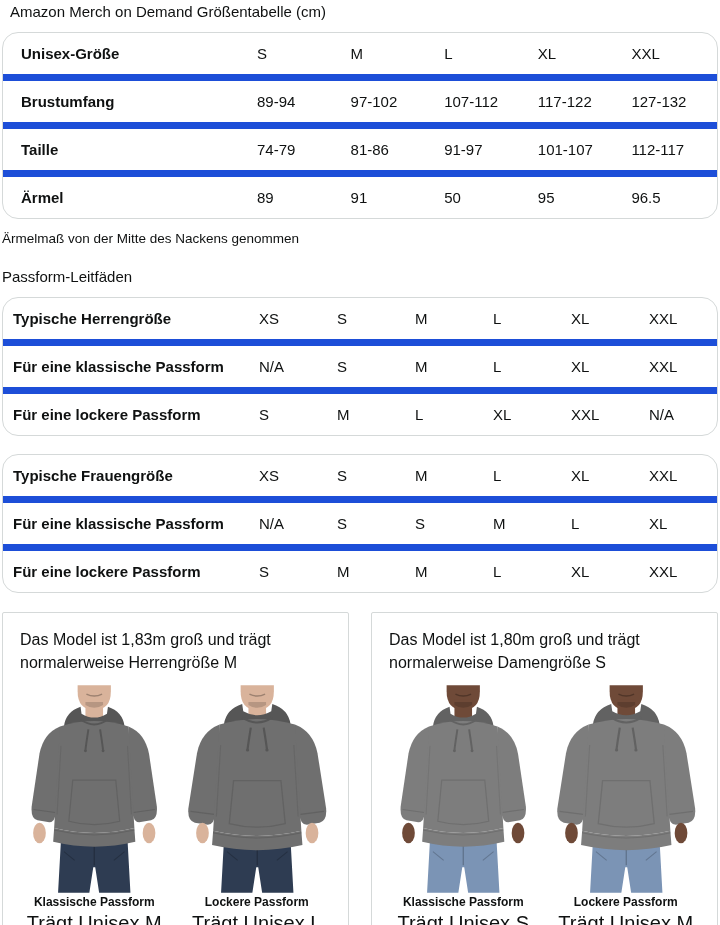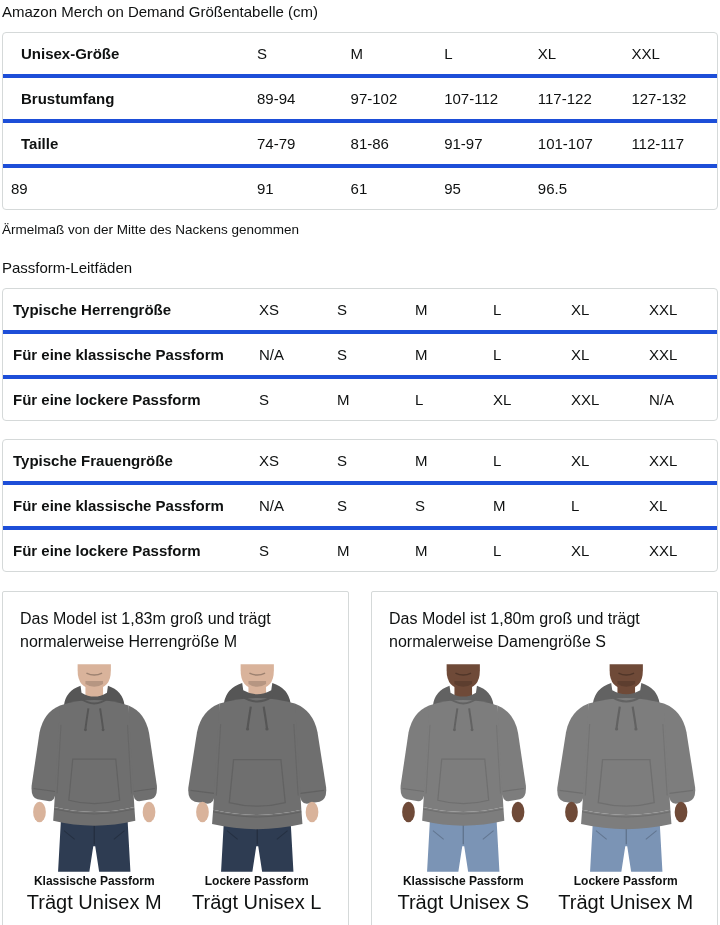--- a/index.html
+++ b/index.html
@@ -1,28 +1,28 @@
 <!DOCTYPE html>
 <html><head>
 <meta charset="utf-8">
 <style>
   html,body{margin:0;padding:0;}
   body{
     width:720px;height:925px;overflow:hidden;background:#fff;
     font-family:"Liberation Sans",sans-serif;color:#0f1111;
     -webkit-font-smoothing:antialiased;
   }
-  .page-title{font-size:15px;padding:3px 0 0 2px;}
+  .page-title{font-size:15px;padding:3px 0 0 10px;}
   .table{
-    border:1px solid #d5d9d9;border-radius:4px;margin:12px 2px 0 2px;
+    border:1px solid #d5d9d9;border-radius:16px;margin:12px 2px 0 2px;
     overflow:hidden;background:#fff;
   }
   .trow{display:grid;grid-template-columns:246px repeat(5,1fr);height:41px;align-items:center;}
   .table.fit .trow{grid-template-columns:246px repeat(6,1fr);}
-  .trow + .trow{border-top:4px solid #1d4ed8;}
+  .trow + .trow{border-top:7px solid #1d4ed8;}
   .cell{font-size:15px;padding-left:8px;white-space:nowrap;}
   .table.fit .cell{padding-left:10px;}
   .cell.label{font-weight:bold;padding-left:18px;}
   .note{font-size:13.5px;margin:12px 0 12px 2px;color:#0f1111;}
   .subhead{font-size:15px;margin:22px 0 0 2px;}
   .cards{display:flex;gap:22px;margin:19px 2px 0 2px;}
   .card{
     flex:1;border:1px solid #d5d9d9;border-radius:2px;
     padding:15px 13px 10px 13px;height:343px;box-sizing:border-box;background:#fff;
   }
@@ -59,23 +59,24 @@
   </div>
   <div class="trow">
     <div class="cell label">Taille</div>
     <div class="cell">74-79</div>
     <div class="cell">81-86</div>
     <div class="cell">91-97</div>
     <div class="cell">101-107</div>
     <div class="cell">112-117</div>
   </div>
   <div class="trow">
+    <div class="cell label">Ärmel</div>
     <div class="cell">89</div>
     <div class="cell">91</div>
-    <div class="cell">61</div>
+    <div class="cell">50</div>
     <div class="cell">95</div>
     <div class="cell">96.5</div>
   </div>
 </div>
 
 <div class="note">Ärmelmaß von der Mitte des Nackens genommen</div>
 
 <div class="subhead">Passform-Leitfäden</div>
 
 <div class="table fit">

